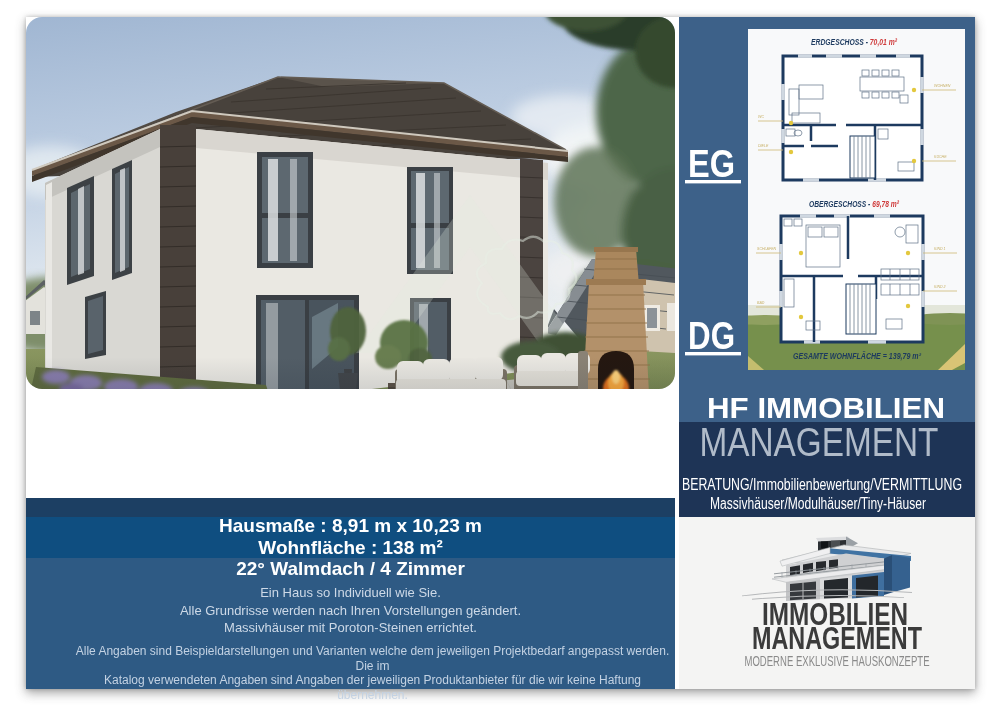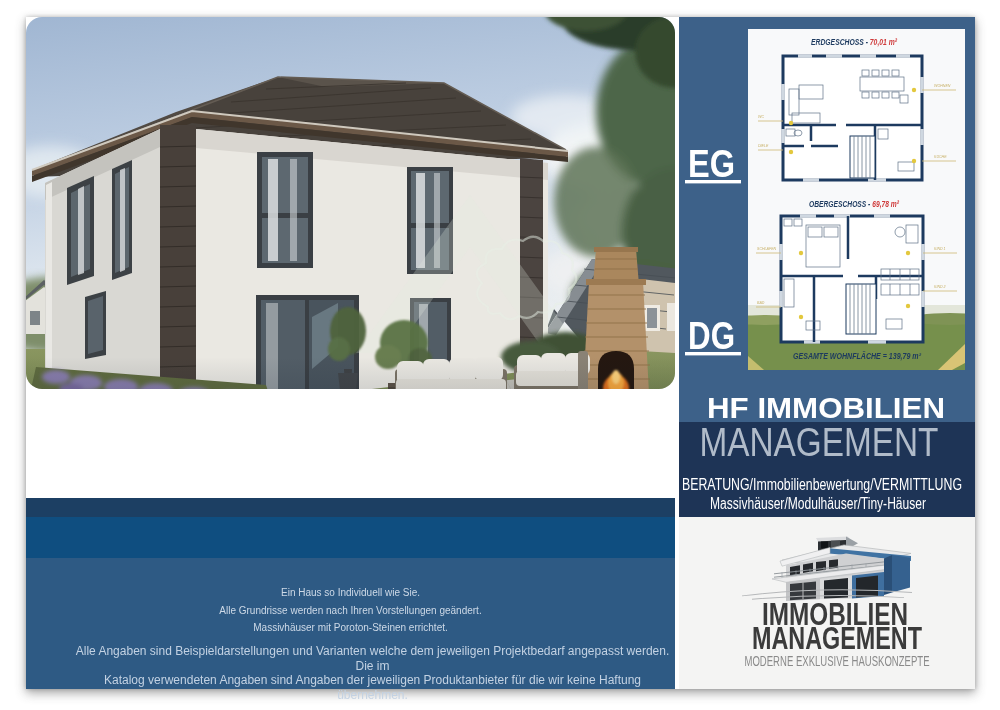--- a/index.html
+++ b/index.html
@@ -352,22 +352,23 @@
       <text x="104" y="467" font-size="46" font-weight="bold" fill="#f0f1ee" letter-spacing="4.4" stroke="#2c3a46" stroke-width="1" paint-order="stroke">Stadtvilla LICHTE</text>
     </svg>
   </div>
 
   <div class="abs" style="left:0;top:481px;width:649px;height:191px;background:#2e5a84;">
 
     <div class="abs" style="left:0;top:0;width:649px;height:19px;background:#1c3f63;"></div>
 
     <div class="abs" style="left:0;top:19px;width:649px;height:41px;background:#0f4e80;"></div>
 
-
-    <div class="abs" style="left:0;top:86px;width:649px;text-align:center;color:#cdd9e7;font-size:10px;line-height:17.5px;">Ein Haus so Individuell wie Sie.<br>Alle Grundrisse werden nach Ihren Vorstellungen geändert.<br>Massivhäuser mit Poroton-Steinen errichtet.</div>
+    <div class="abs" style="left:0;top:17px;width:649px;text-align:center;color:#ffffff;font-weight:bold;font-size:19px;line-height:21.5px;">Hausmaße : 8,91 m x 10,23 m<br>Wohnfläche : 138 m²<br>22° Walmdach / 4 Zimmer</div>
+
+    <div class="abs" style="left:0;top:86px;width:649px;text-align:center;color:#cdd9e7;font-size:13px;line-height:17.5px;">Ein Haus so Individuell wie Sie.<br>Alle Grundrisse werden nach Ihren Vorstellungen geändert.<br>Massivhäuser mit Poroton-Steinen errichtet.</div>
 
     <div class="abs" style="left:0;top:146px;width:649px;text-align:center;color:#c3d2e3;font-size:12px;line-height:14.5px;padding-left:44px;">Alle Angaben sind Beispieldarstellungen und Varianten welche dem jeweiligen Projektbedarf angepasst werden. Die im<br>Katalog verwendeten Angaben sind Angaben der jeweiligen Produktanbieter für die wir keine Haftung übernehmen.</div>
   </div>
 
   <div class="abs" style="left:653px;top:0;width:296px;height:672px;background:#3d6189;">
 
     <div class="abs" style="left:0;top:405px;width:296px;height:95px;background:#1e3456;"></div>
 
     <div class="abs" style="left:69px;top:12px;width:217px;height:341px;background:#f8f9fa;font-style:italic;">
       <svg width="217" height="341" viewBox="0 0 217 341">

